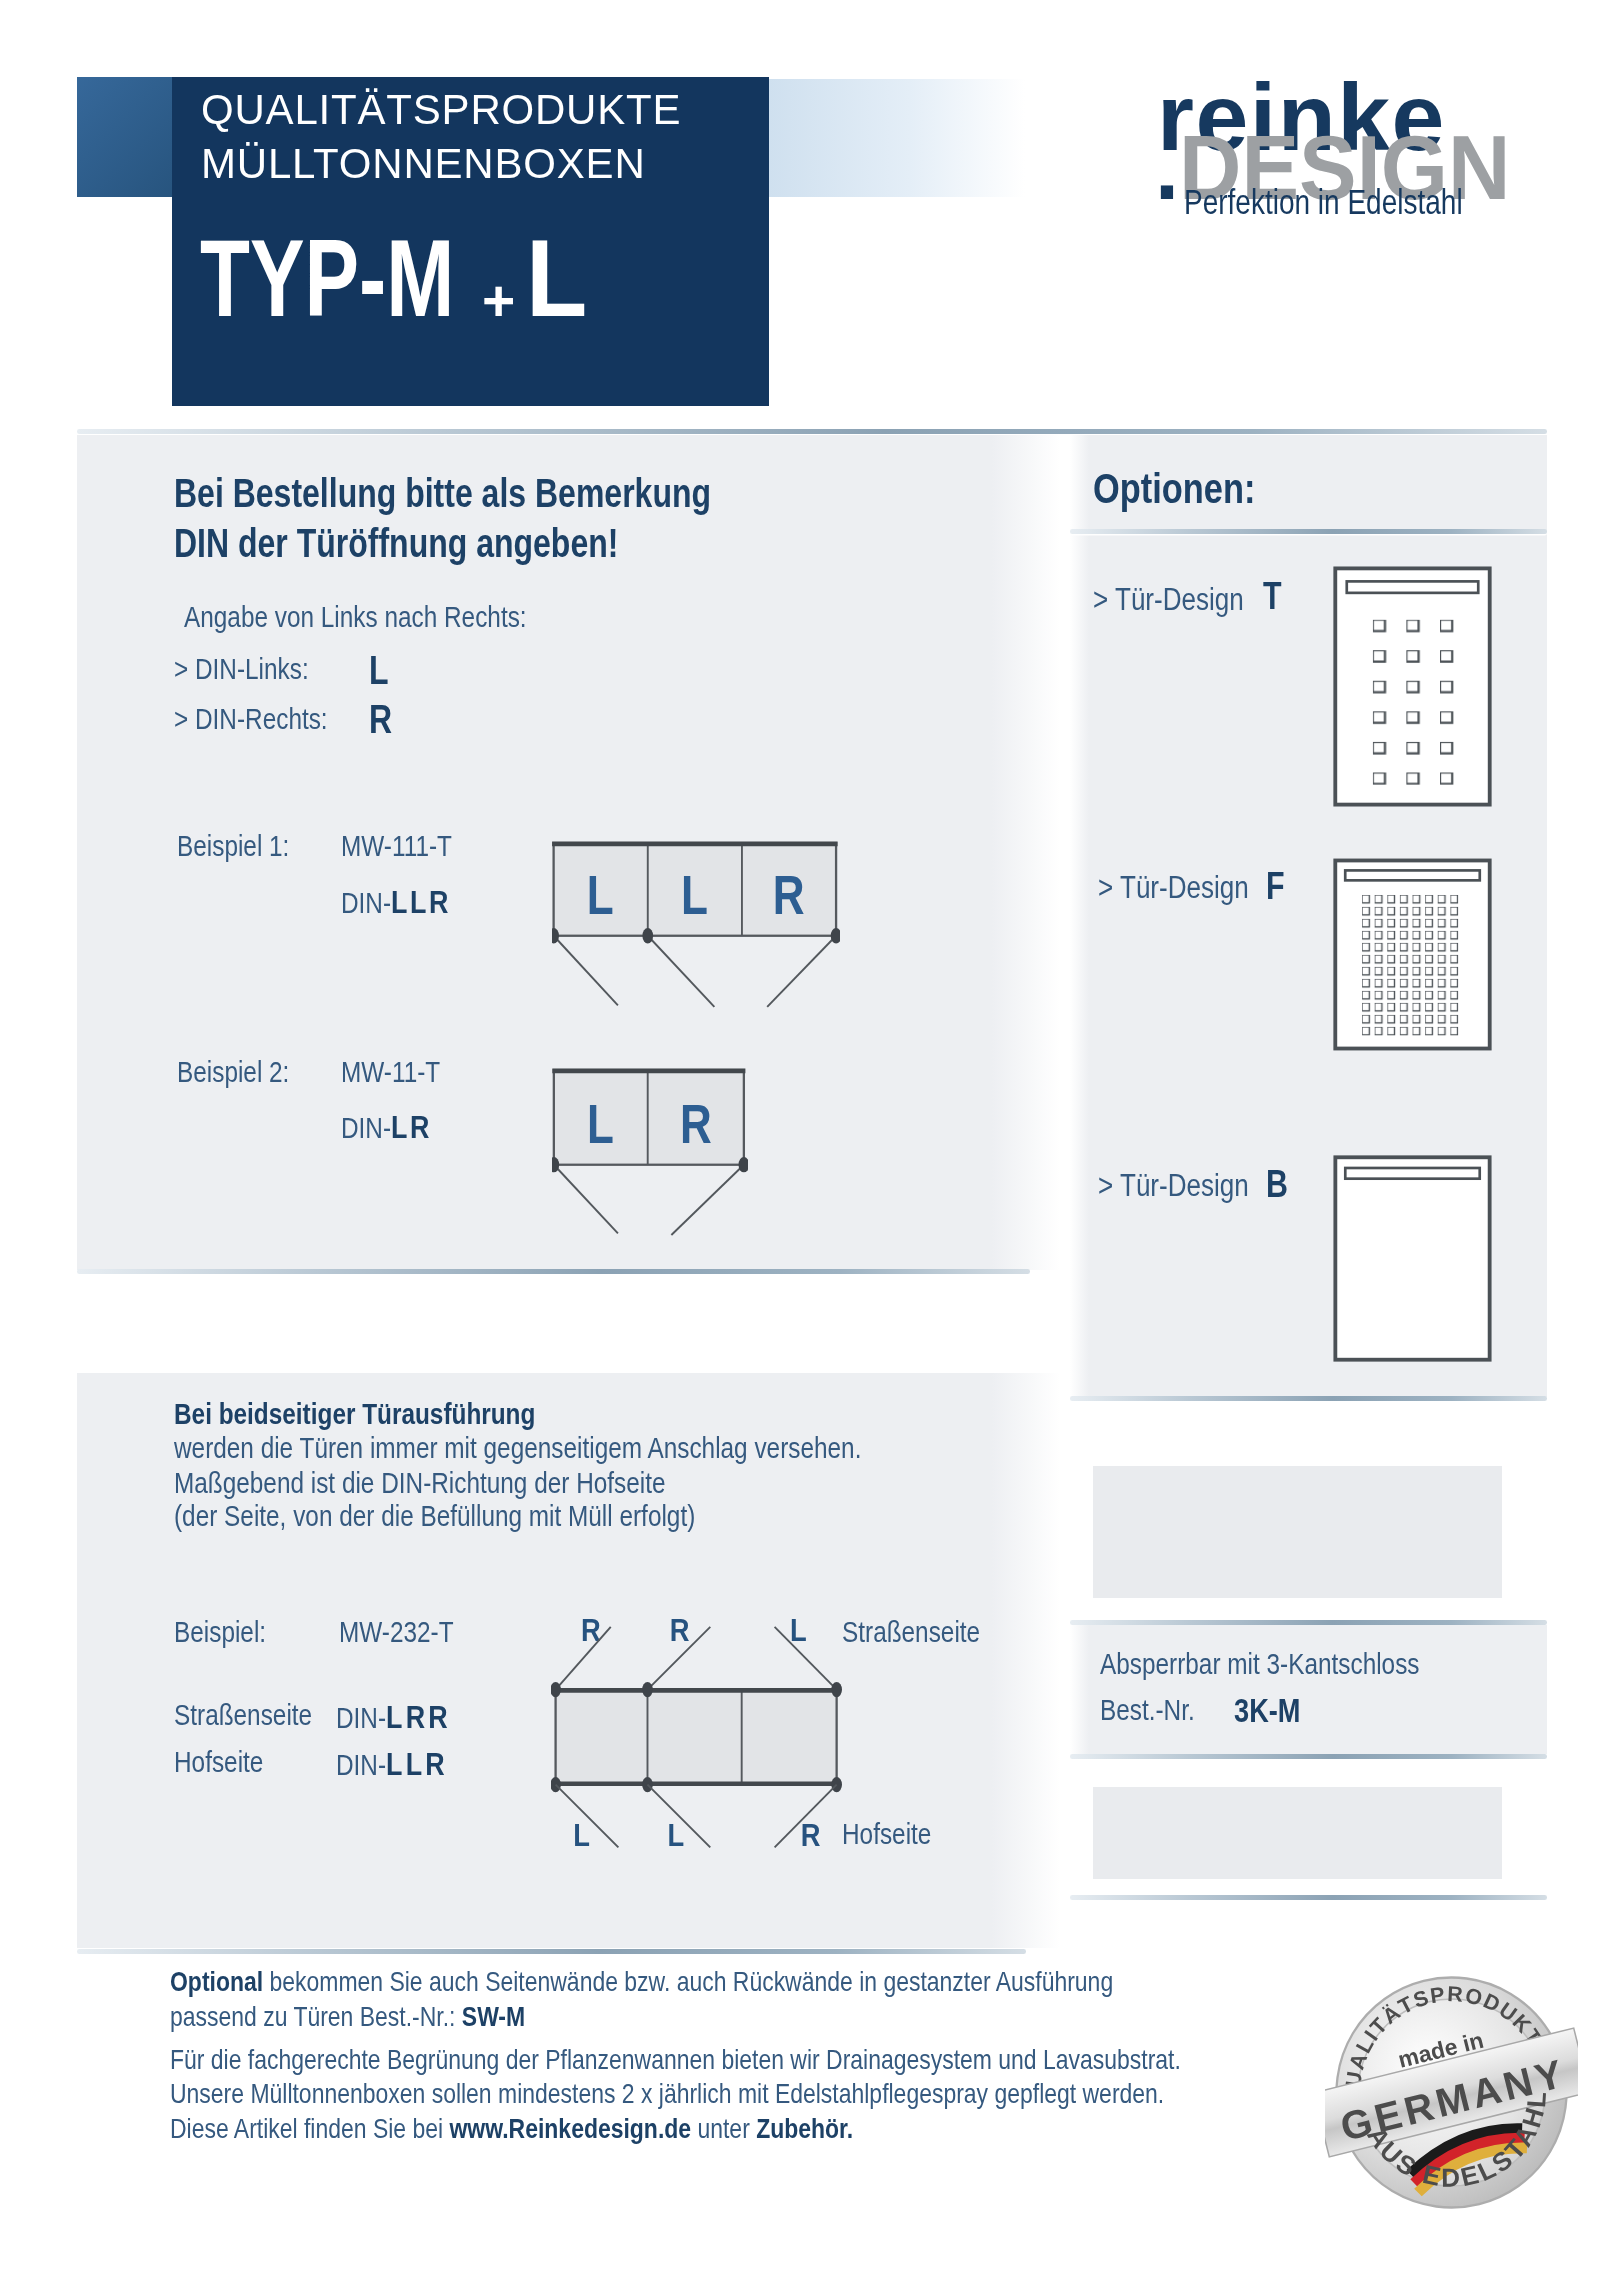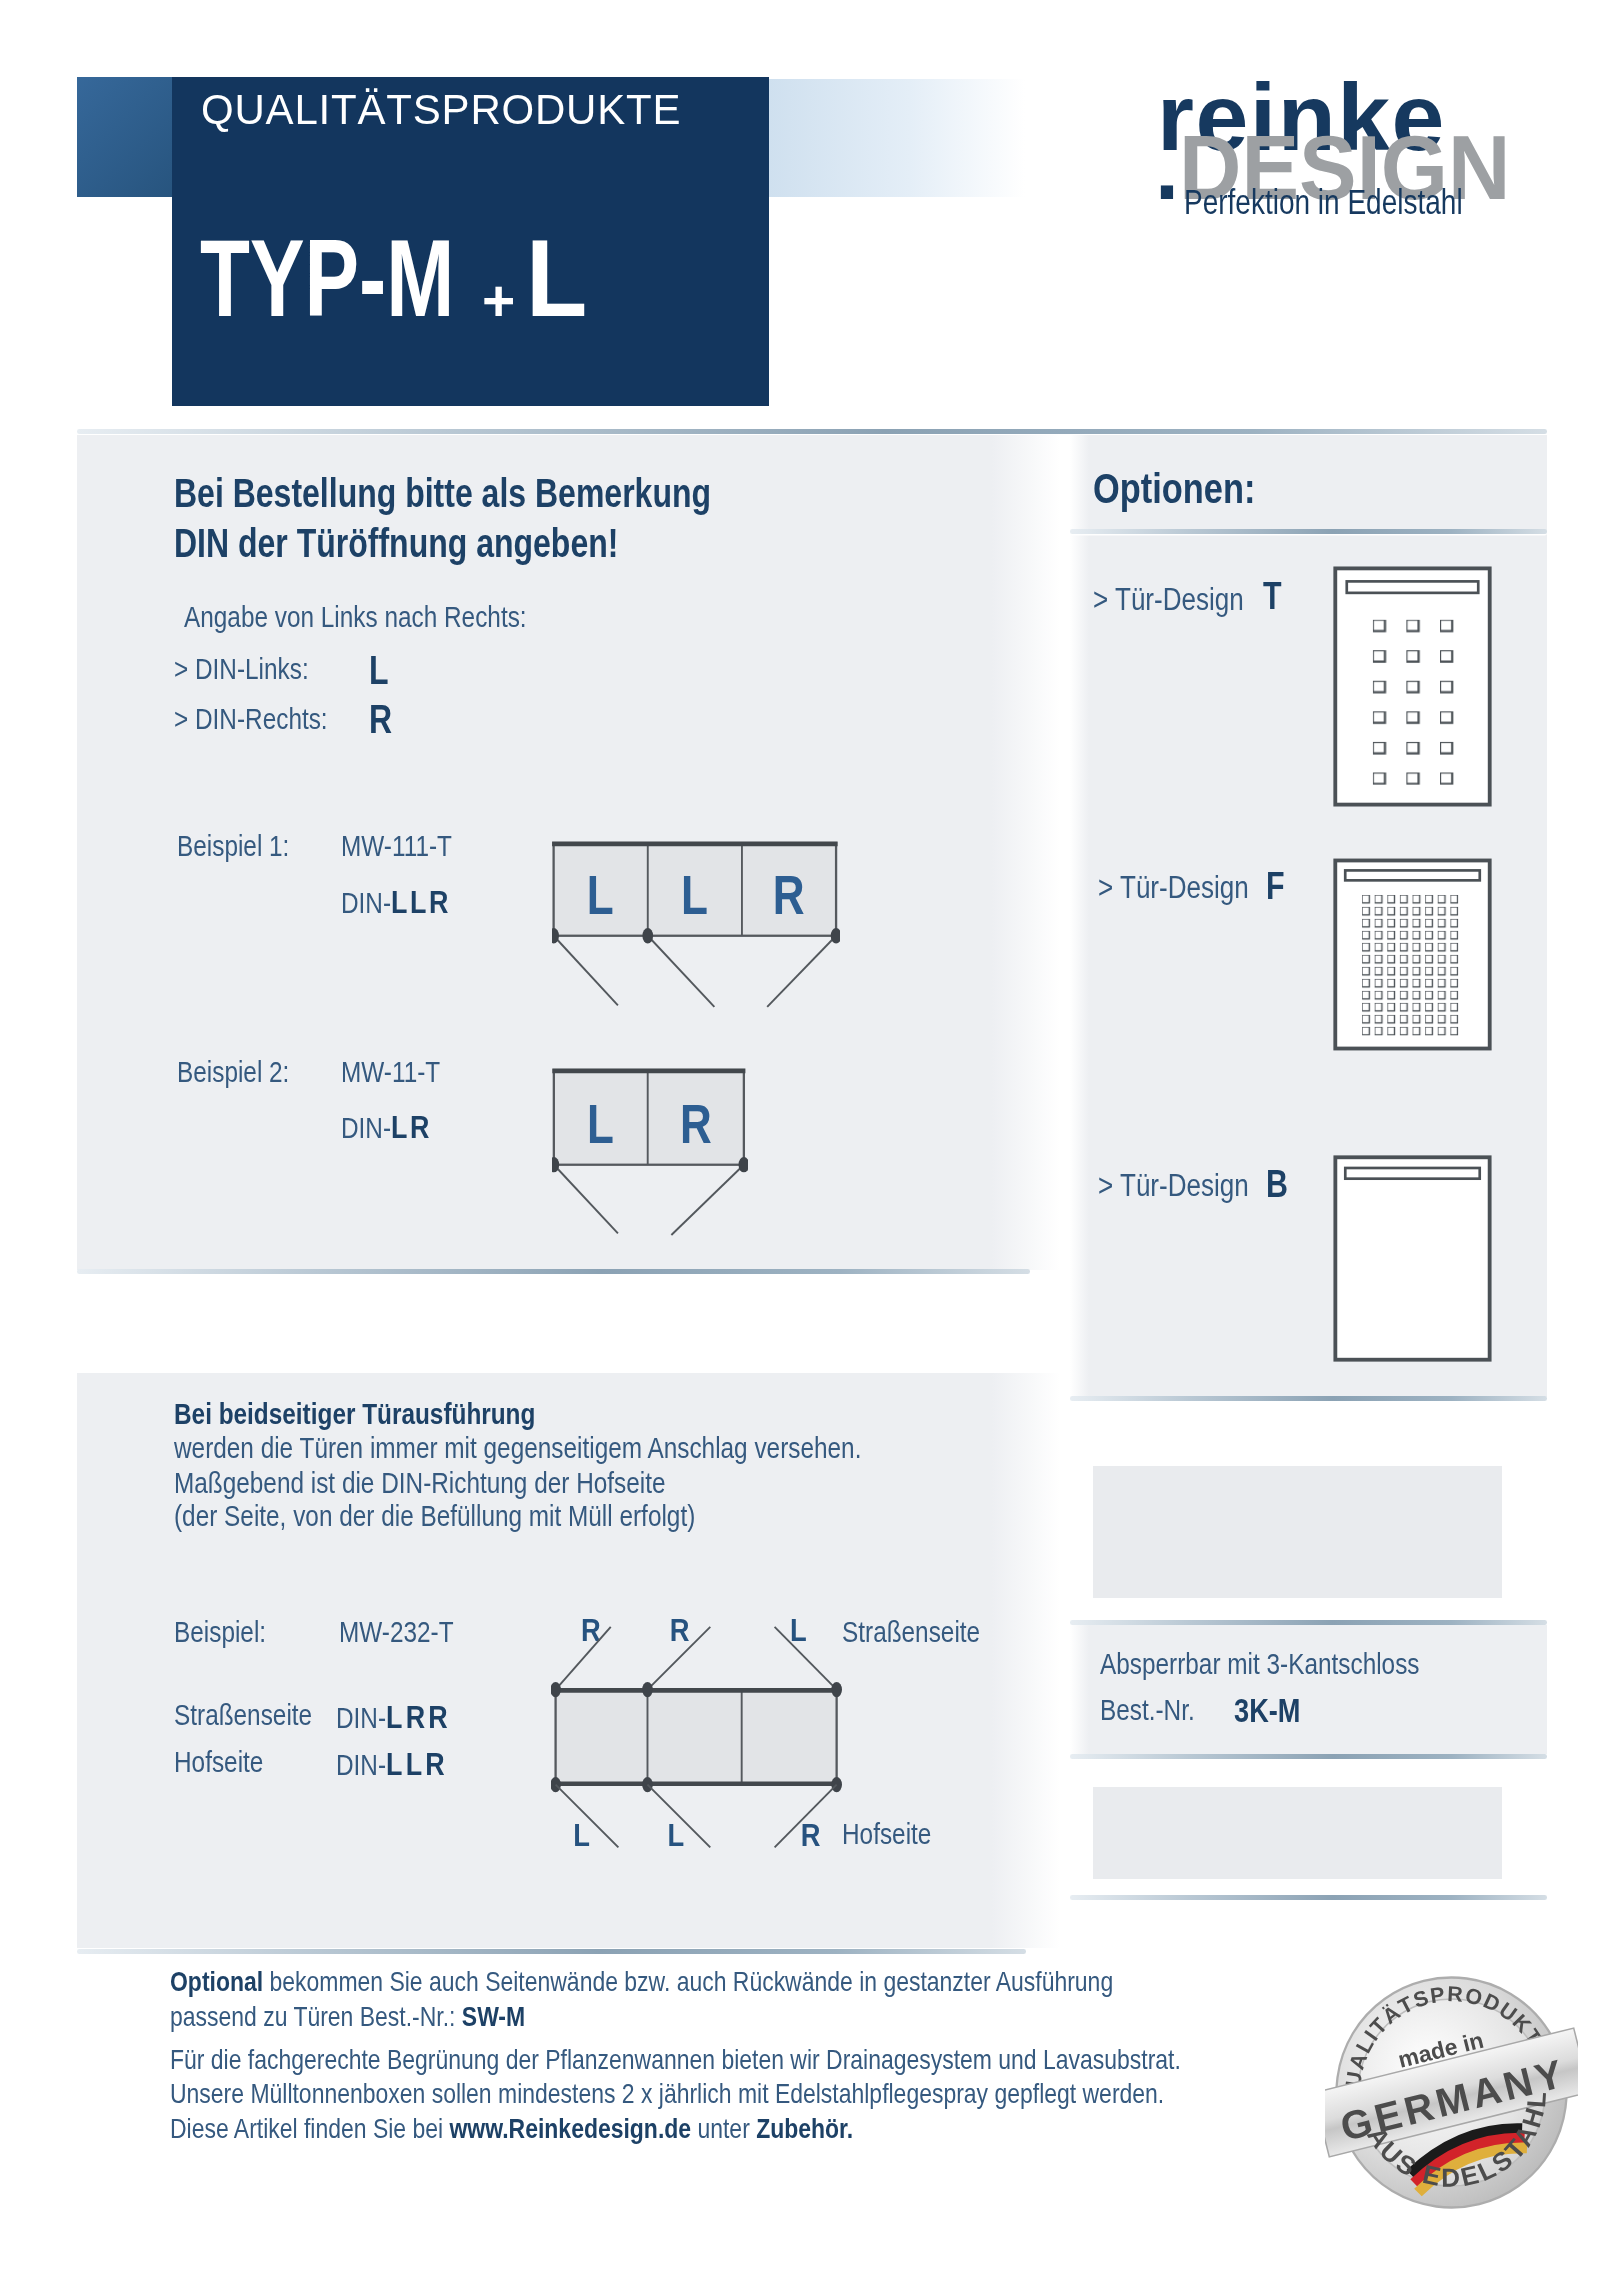--- a/index.html
+++ b/index.html
@@ -50,20 +50,21 @@
 </head>
 <body>
 
 <div class="page">
 
   <div class="bluesq"></div>
   <div class="navybox"></div>
   <div class="band"></div>
 
   <div class="t hline" style="left:201px;top:86px;">QUALITÄTSPRODUKTE</div>
+  <div class="t hline" style="left:201px;top:140px;">MÜLLTONNENBOXEN</div>
   <div class="t typ" style="left:200px;top:216px;transform:scaleX(.75);">TYP-M</div>
   <div class="t white" style="left:482px;top:269px;font-size:57px;font-weight:bold;">+</div>
   <div class="t typ" style="left:526px;top:216px;transform:scaleX(.92);">L</div>
 
   <div class="t reinke" style="left:1157px;top:63px;">reinke</div>
   <div class="t design" style="left:1155px;top:117px;"><span class="dot">.</span><span>DESIGN</span></div>
   <div class="t tagline" style="left:1184px;top:182px;">Perfektion in Edelstahl</div>
 
   <div class="divider" style="left:77px;top:429px;width:1470px;"></div>
   <div class="panel" style="left:77px;top:435px;width:983px;height:835px;"></div>

